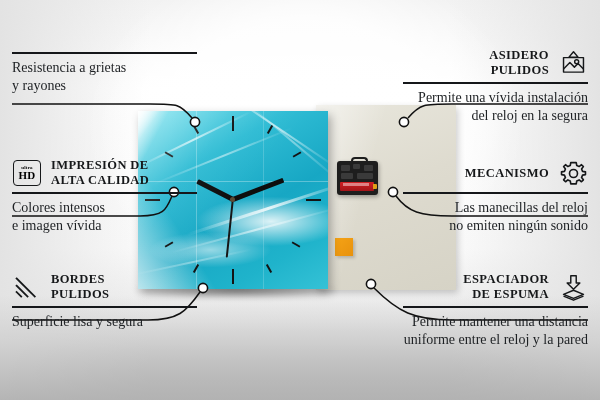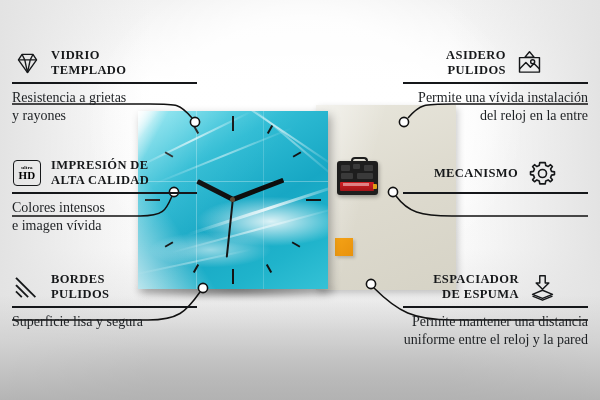--- a/index.html
+++ b/index.html
@@ -86,21 +86,21 @@
   
   #connectors{position:absolute;inset:0;width:600px;height:400px;pointer-events:none;}
 
   
   .feature{position:absolute;width:185px;}
   .feat-left{left:12px;text-align:left;}
   .feat-right{right:12px;text-align:right;}
 
   .feat-head{display:flex;align-items:center;gap:9px;}
   .feat-left .feat-head{justify-content:flex-start;}
-  .feat-right .feat-head{justify-content:center;}
+  .feat-right .feat-head{justify-content:flex-end;}
   .feat-icon{width:30px;height:30px;flex:0 0 30px;display:flex;align-items:center;justify-content:center;}
   .feat-title{font-size:12.5px;font-weight:700;line-height:1.18;color:#16181a;letter-spacing:.4px;}
   .feat-rule{height:1.6px;background:#15171a;margin:4px 0 5px 0;width:100%;}
   .feat-desc{font-size:14px;line-height:1.35;color:#1d2023;}
 
   .f-vidrio{top:48px;}
   .f-hd{top:158px;}
   .f-bordes{top:272px;}
   .f-asidero{top:48px;}
   .f-mecanismo{top:158px;}
@@ -190,32 +190,20 @@
       <circle cx="195" cy="122" r="4.6"></circle>
       <circle cx="174" cy="192" r="4.6"></circle>
       <circle cx="203" cy="288" r="4.6"></circle>
       <circle cx="404" cy="122" r="4.6"></circle>
       <circle cx="393" cy="192" r="4.6"></circle>
       <circle cx="371" cy="284" r="4.6"></circle>
     </g>
   </svg>
 
   <div class="feature feat-left f-vidrio">
-    <div class="feat-head">
-      <span class="feat-icon">
-        <svg viewBox="0 0 32 32" width="29" height="29" fill="none" stroke="#16181a" stroke-width="1.5" stroke-linejoin="round">
-          <path d="M6 12 L10 6 L22 6 L26 12 L16 26 Z"></path>
-          <path d="M6 12 L26 12 M10 6 L13 12 L16 26 M22 6 L19 12 L16 26 M13 12 L19 12"></path>
-        </svg>
-      </span>
-      <span class="feat-title">
-        <span>VIDRIO</span><br>
-        <span>TEMPLADO</span>
-      </span>
-    </div>
     <div class="feat-rule"></div>
     <div class="feat-desc">
       <span>Resistencia a grietas</span><br>
       <span>y rayones</span>
     </div>
   </div>
 
   <div class="feature feat-left f-bordes">
     <div class="feat-head">
       <span class="feat-icon">
@@ -268,37 +256,41 @@
           <path d="M16 3 L11 9 L21 9 Z"></path>
           <rect x="5" y="9.5" width="22" height="16"></rect>
           <path d="M5 22 L12 15 L17 20 L21 16 L27 22"></path>
           <circle cx="19.5" cy="14" r="2.2"></circle>
         </svg>
       </span>
     </div>
     <div class="feat-rule"></div>
     <div class="feat-desc">
       <span>Permite una vívida instalación</span><br>
-      <span>del reloj en la entre</span>
+      <span>del reloj en la segura</span>
     </div>
   </div>
 
   <div class="feature feat-right f-mecanismo">
     <div class="feat-head">
       <span class="feat-title">
         <span>MECANISMO</span><br>
       </span>
       <span class="feat-icon">
         <svg viewBox="0 0 32 32" width="29" height="29" fill="none" stroke="#16181a" stroke-width="1.8" stroke-linejoin="round">
           <path d="M16 4 l3 0 l.6 3.2 l2.6 1.1 l2.6-2 l2.1 2.1 l-2 2.6 l1.1 2.6 l3.2 .6 l0 3 l-3.2 .6 l-1.1 2.6 l2 2.6 l-2.1 2.1 l-2.6-2 l-2.6 1.1 l-.6 3.2 l-3 0 l-3 0 l-.6-3.2 l-2.6-1.1 l-2.6 2 l-2.1-2.1 l2-2.6 l-1.1-2.6 l-3.2-.6 l0-3 l3.2-.6 l1.1-2.6 l-2-2.6 l2.1-2.1 l2.6 2 l2.6-1.1 l.6-3.2 Z"></path>
           <circle cx="16" cy="16" r="4.4"></circle>
         </svg>
       </span>
     </div>
     <div class="feat-rule"></div>
+    <div class="feat-desc">
+      <span>Las manecillas del reloj</span><br>
+      <span>no emiten ningún sonido</span>
+    </div>
   </div>
 
   <div class="feature feat-right f-espaciador">
     <div class="feat-head">
       <span class="feat-title">
         <span>ESPACIADOR</span><br>
         <span>DE ESPUMA</span>
       </span>
       <span class="feat-icon">
         <svg viewBox="0 0 32 32" width="29" height="29" fill="none" stroke="#16181a" stroke-width="1.6" stroke-linejoin="round">

